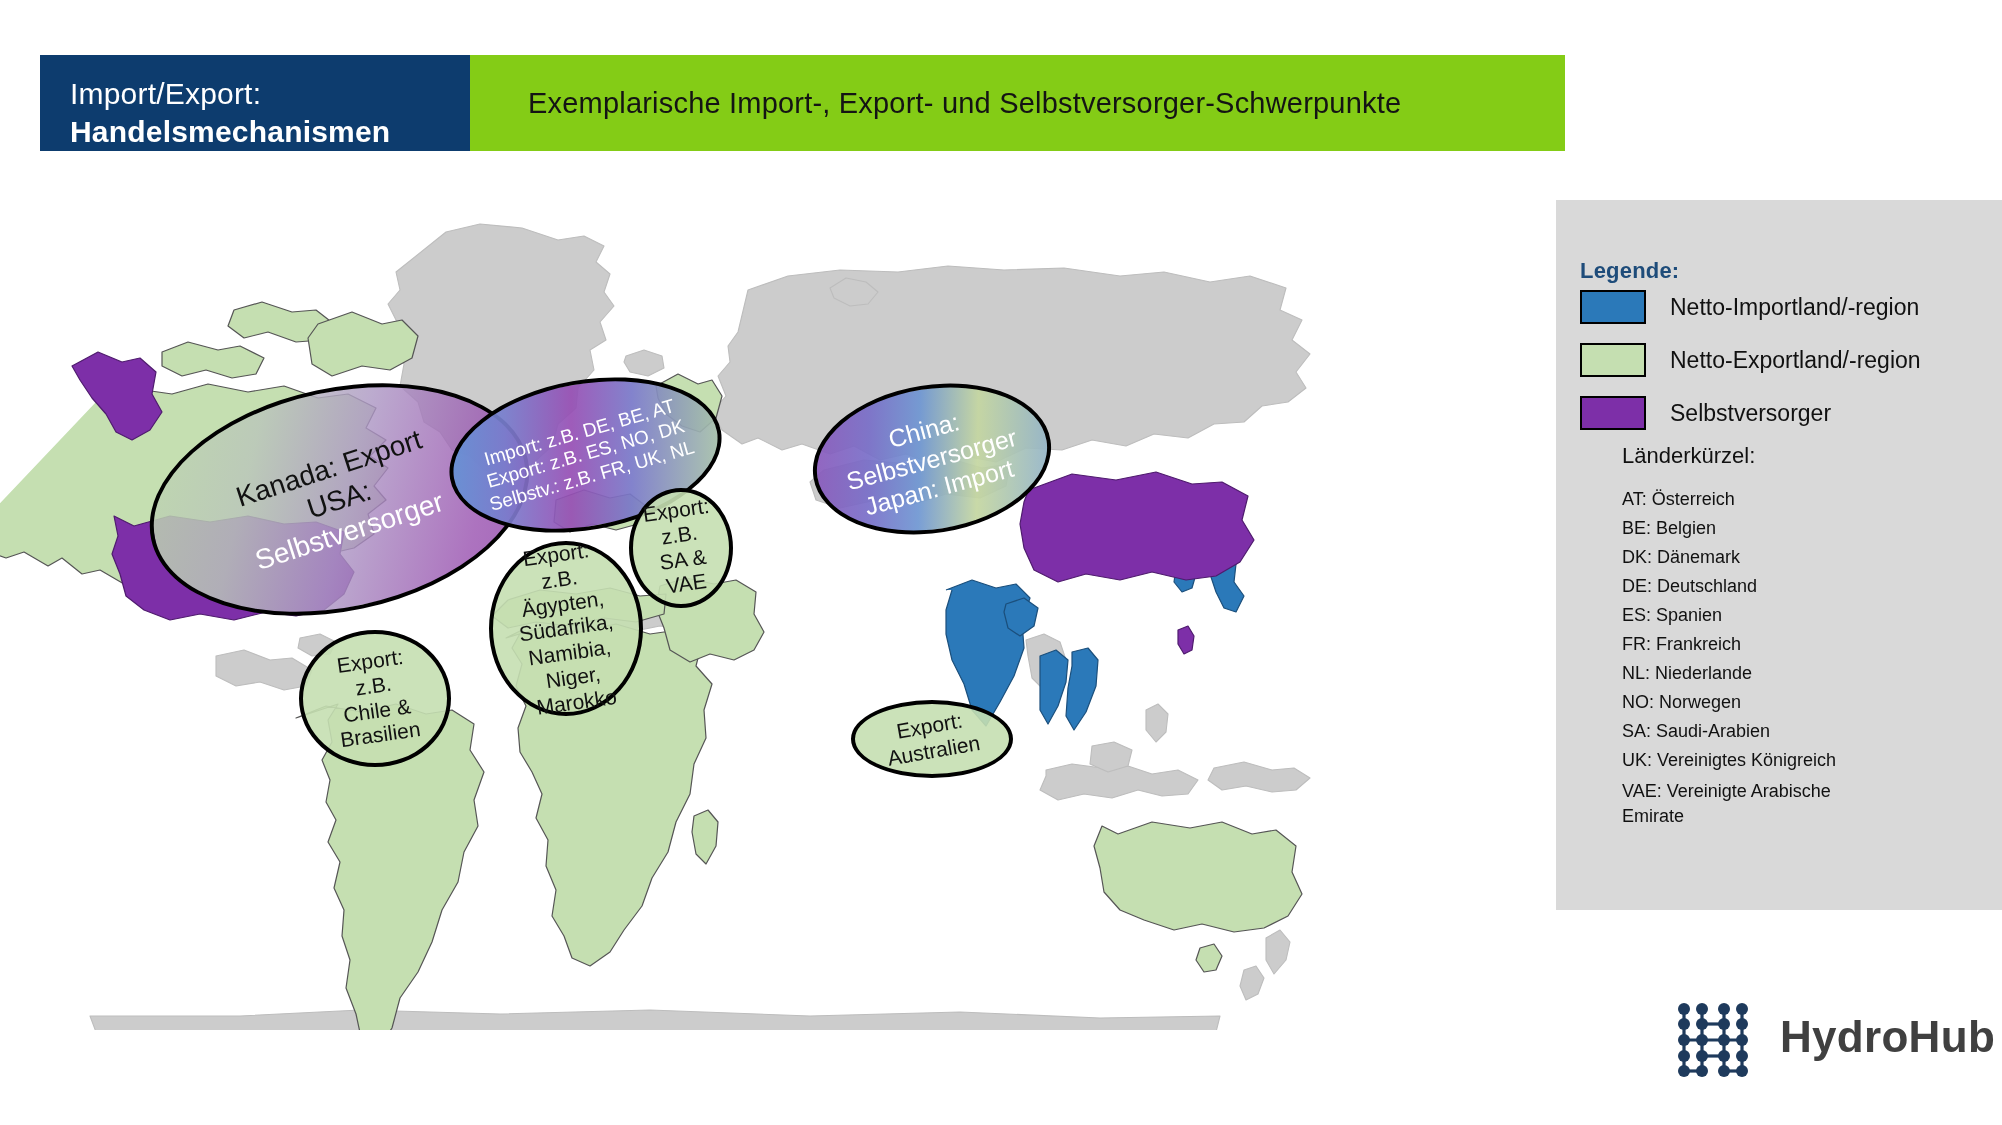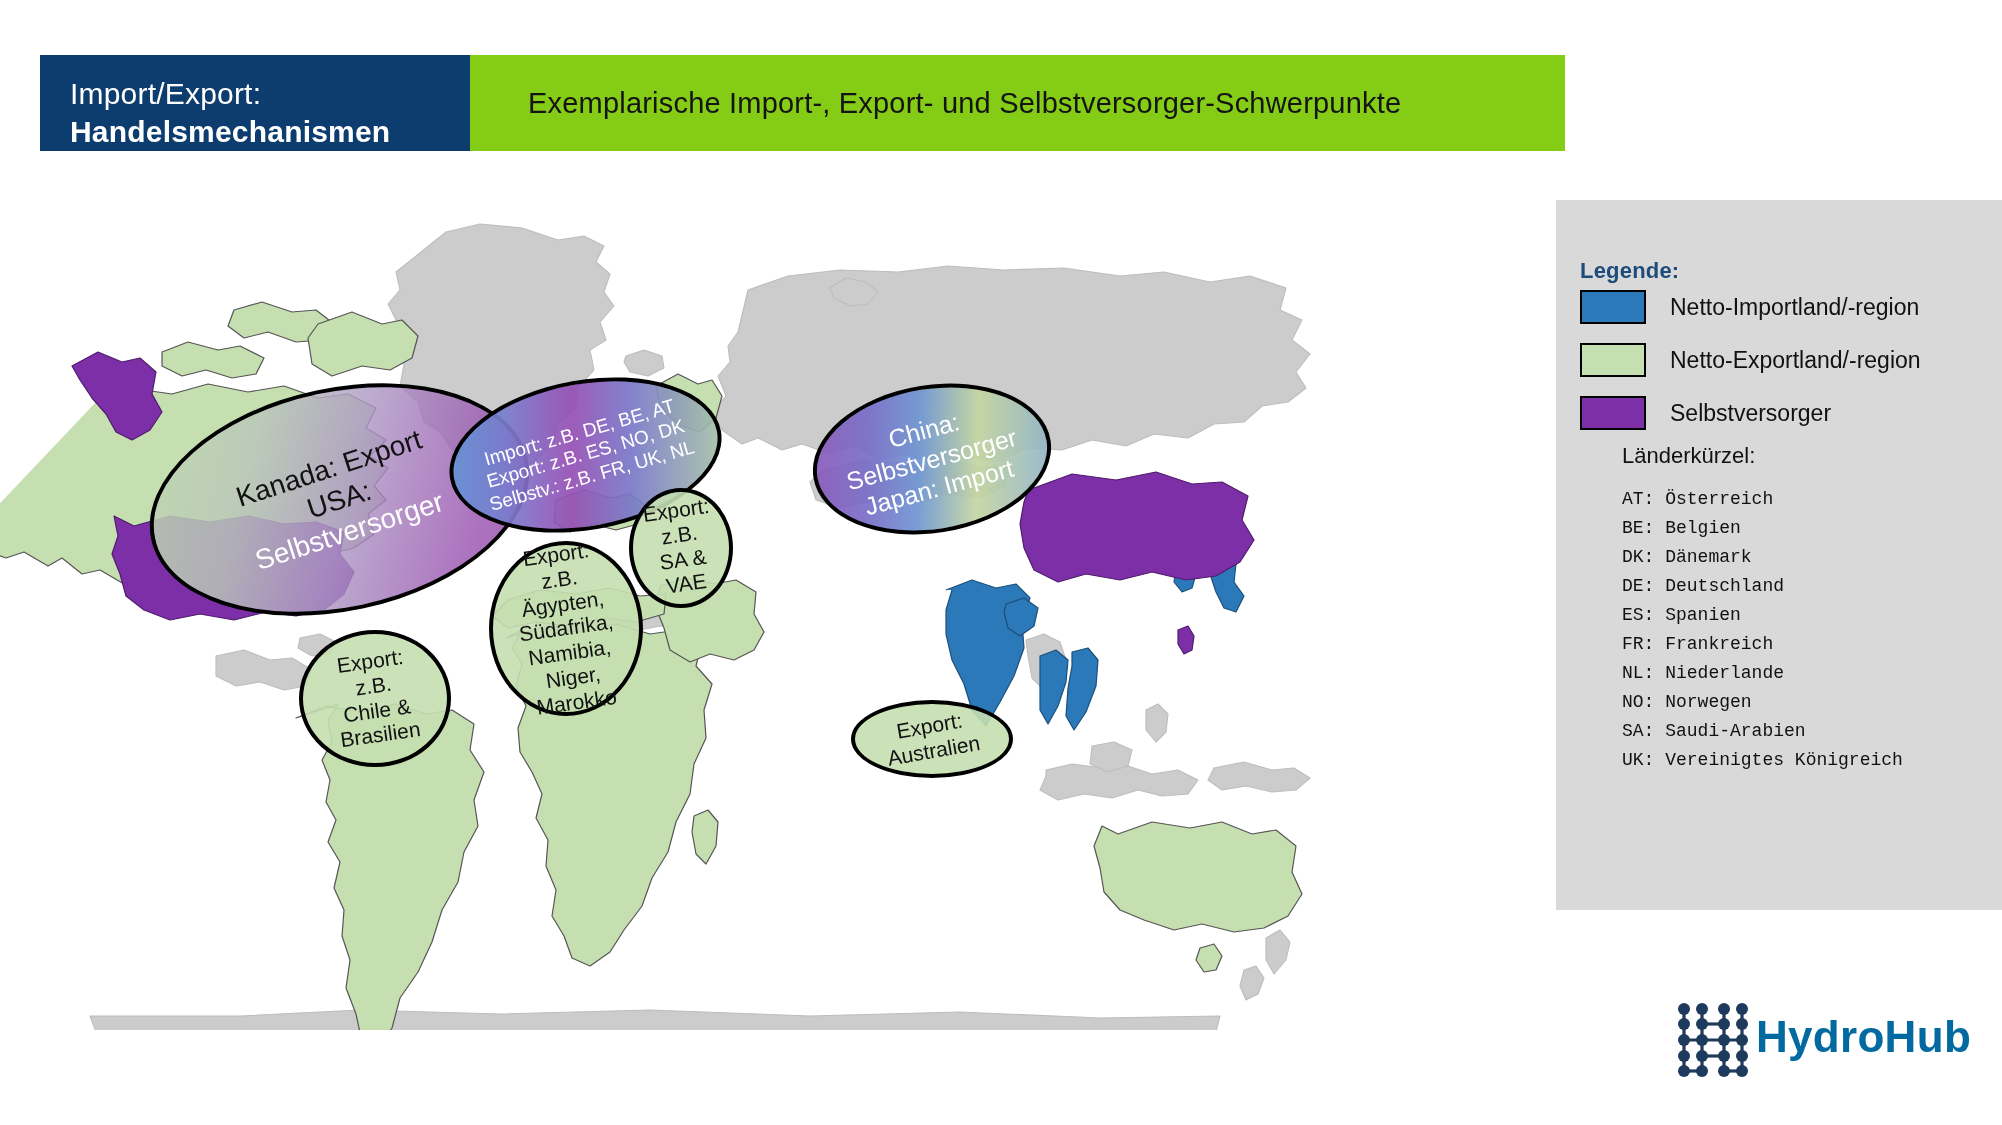--- a/index.html
+++ b/index.html
@@ -21,21 +21,21 @@
   #legend-panel{position:absolute;left:1556px;top:200px;width:446px;height:710px;
        background:#d9d9d9;}
   #legend-title{position:absolute;left:24px;top:58px;font-size:22px;font-weight:700;
        color:#1e4c7a;letter-spacing:.2px;}
   .legend-row{position:absolute;left:24px;display:flex;align-items:center;}
   .legend-swatch{width:66px;height:34px;border:2px solid #000;box-sizing:border-box;}
   .legend-label{font-size:23px;color:#111;margin-left:24px;white-space:nowrap;}
   #legend-row-0{top:90px;} #legend-row-1{top:143px;} #legend-row-2{top:196px;}
 
   #abbrev-title{position:absolute;left:66px;top:243px;font-size:22px;color:#111;}
-  #abbrev-list{position:absolute;left:66px;top:285px;width:360px;font-family:Liberation Mono, monospace;}
+  #abbrev-list{position:absolute;left:66px;top:285px;width:360px;}
   .abbrev-item{font-size:18px;color:#111;line-height:29px;white-space:nowrap;}
   .abbrev-item.wrap{white-space:normal;line-height:25px;margin-top:4px;}
 
   
   #map-wrap{position:absolute;left:0;top:170px;width:1560px;height:860px;}
   #map-svg{position:absolute;left:0;top:0;width:1560px;height:860px;}
 
   
   .bubble{position:absolute;border:4px solid #000;border-radius:50%;
        display:flex;align-items:center;justify-content:center;
@@ -70,22 +70,22 @@
        background:rgba(197,223,177,.90);}
   #bubble-australia{left:851px;top:700px;width:162px;height:78px;
        background:rgba(197,223,177,.90);}
 
   .rot-n8{transform:rotate(-8deg);} .rot-n6{transform:rotate(-6deg);}
   .rot-n10{transform:rotate(-10deg);}
 
   
   #logo{position:absolute;left:1672px;top:1000px;width:268px;height:80px;}
   #logo-mark{position:absolute;left:0;top:0;width:82px;height:80px;}
-  #logo-text{position:absolute;left:84px;top:12px;font-size:44px;font-weight:700;
-       color:#0369a1;letter-spacing:.3px;}
+  #logo-text{position:absolute;left:108px;top:12px;font-size:44px;font-weight:700;
+       color:#404040;letter-spacing:.3px;}
 </style>
 </head>
 <body>
 
 <div id="header">
   <div id="header-title-box">
     <div id="header-title-line1">Import/Export:</div>
     <div id="header-title-line2">Handelsmechanismen</div>
   </div>
   <div id="header-subtitle-box">
@@ -260,20 +260,21 @@
     <div class="abbrev-item">AT: Österreich</div>
     <div class="abbrev-item">BE: Belgien</div>
     <div class="abbrev-item">DK: Dänemark</div>
     <div class="abbrev-item">DE: Deutschland</div>
     <div class="abbrev-item">ES: Spanien</div>
     <div class="abbrev-item">FR: Frankreich</div>
     <div class="abbrev-item">NL: Niederlande</div>
     <div class="abbrev-item">NO: Norwegen</div>
     <div class="abbrev-item">SA: Saudi-Arabien</div>
     <div class="abbrev-item">UK: Vereinigtes Königreich</div>
+    <div class="abbrev-item wrap" style="width:270px">VAE: Vereinigte Arabische Emirate</div>
   </div>
 </div>
 
 <div id="logo">
   <svg id="logo-mark" viewBox="0 0 82 80">
     <g fill="none" stroke="#1e3a5c" stroke-width="3.2">
       <line x1="12" y1="9" x2="12" y2="71"></line>
       <line x1="30" y1="9" x2="30" y2="71"></line>
       <line x1="52" y1="9" x2="52" y2="71"></line>
       <line x1="70" y1="9" x2="70" y2="71"></line>

